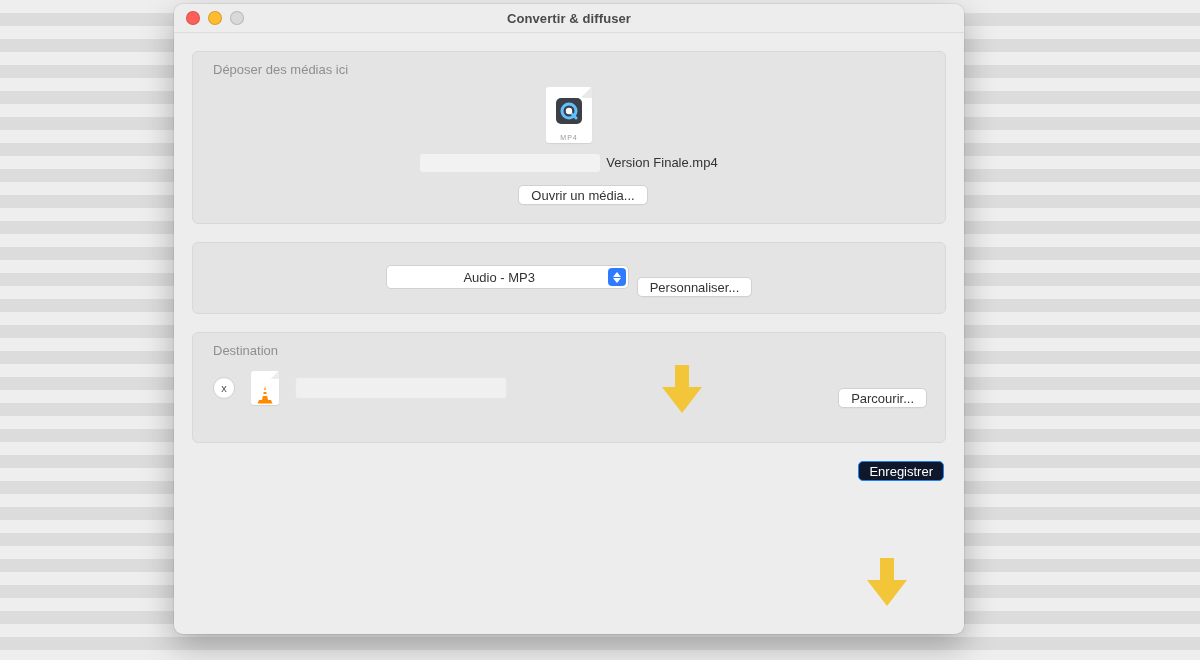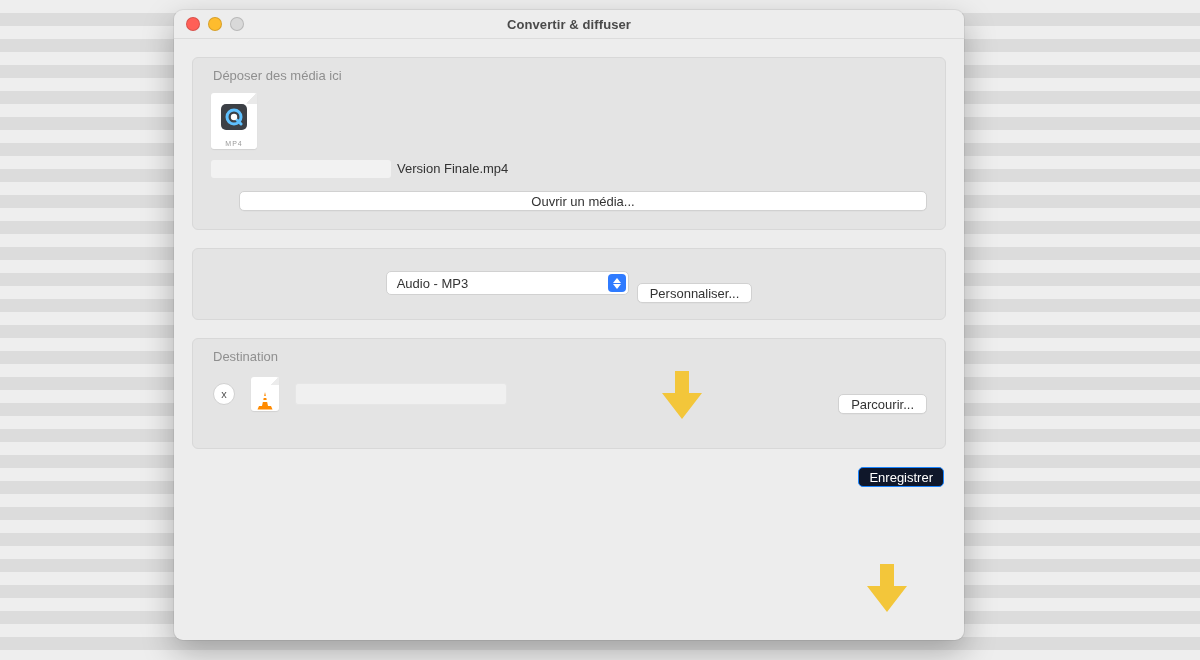--- a/index.html
+++ b/index.html
@@ -6,40 +6,40 @@
   
   body{
     width:1200px;height:660px;overflow:hidden;
     background:repeating-linear-gradient(
       to bottom,
       #eeeeee 0px,#eeeeee 13px,
       #dcdcdc 13px,#dcdcdc 26px
     );
   }
   .window{
-    position:absolute;left:174px;top:10px;width:790px;height:630px;
+    position:absolute;left:174px;top:4px;width:790px;height:630px;
     background:#ededed;border-radius:9px;
     box-shadow:0 12px 32px rgba(0,0,0,0.28),0 0 0 1px rgba(0,0,0,0.06);
     overflow:visible;
   }
   .title-bar{
     height:28px;display:flex;align-items:center;justify-content:center;
     position:relative;border-bottom:1px solid #dcdcdc;
   }
   .traffic{position:absolute;left:12px;top:7px;display:flex;gap:8px;}
   .tl{width:12px;height:12px;border-radius:50%;border:0.5px solid rgba(0,0,0,0.15);}
   .red{background:#ff5f57;} .yellow{background:#febc2e;} .gray{background:#d9d9d9;}
   .title-text{font-weight:600;font-size:13px;color:#4a4a4a;letter-spacing:0.1px;}
   .content{padding:18px;}
   .group{
     background:#e4e4e4;border:1px solid #d8d8d8;border-radius:6px;
     padding:10px 18px 14px;margin-bottom:18px;position:relative;
   }
   .group-title{font-size:13px;color:#8f8f8f;margin:0 0 10px 2px;}
-  .center{display:flex;flex-direction:column;}
+  .center{display:flex;flex-direction:column;align-items:center;}
   .file-tile{
     width:46px;height:56px;background:#fff;border-radius:3px;
     box-shadow:0 1px 1px rgba(0,0,0,0.08);position:relative;
     display:flex;align-items:center;justify-content:center;
   }
   .file-tile .corner{
     position:absolute;top:0;right:0;width:11px;height:11px;
     background:linear-gradient(135deg,transparent 49%,#e9e9e9 50%);
     border-bottom-left-radius:2px;
   }
@@ -67,21 +67,21 @@
   }
   .btn-primary{
     background:#0f172a;color:#fff;border:1px solid #1a84ff;
     border-radius:5px;height:20px;padding:2px 10px;font-size:13px;
   }
   .open-media{margin-top:12px;margin-left:28px;}
   .profile-row{display:flex;align-items:center;justify-content:center;gap:8px;padding:4px 0 2px;}
   .select{
     width:205px;height:22px;background:#fff;border:1px solid #d1d1d1;
     border-radius:5px;position:relative;display:flex;align-items:center;
-    padding:0 26px 0 10px;font-size:13px;color:#333;
+    padding:0 26px 0 10px;font-size:13px;color:#333;justify-content:center;
   }
   .select .arrows{
     position:absolute;right:2px;top:2px;bottom:2px;width:18px;
     background:#2f7bff;border-radius:4px;display:flex;flex-direction:column;
     align-items:center;justify-content:center;gap:1px;
   }
   .select .arrows svg{display:block;}
   .dest-row{display:flex;align-items:center;gap:16px;padding-left:6px;}
   .round-x{
     width:20px;height:20px;border-radius:50%;background:#fff;border:1px solid #d1d1d1;
@@ -118,21 +118,21 @@
       <div class="tl red"></div>
       <div class="tl yellow"></div>
       <div class="tl gray"></div>
     </div>
     <div class="title-text">Convertir &amp; diffuser</div>
   </div>
 
   <div class="content">
 
     <div class="group" style="padding-bottom:18px;">
-      <div class="group-title">Déposer des média ici</div>
+      <div class="group-title">Déposer des médias ici</div>
       <div class="center">
         <div class="file-tile">
           <div class="corner"></div>
           <div class="qicon">
             <svg width="18" height="18" viewBox="0 0 18 18">
               <circle cx="9" cy="9" r="7" fill="none" stroke="#5fc1ff" stroke-width="3"></circle>
               <path d="M12 12 L16 16" stroke="#5fc1ff" stroke-width="3" stroke-linecap="round"></path>
               <circle cx="9" cy="9" r="3.2" fill="#ffffff"></circle>
             </svg>
           </div>

